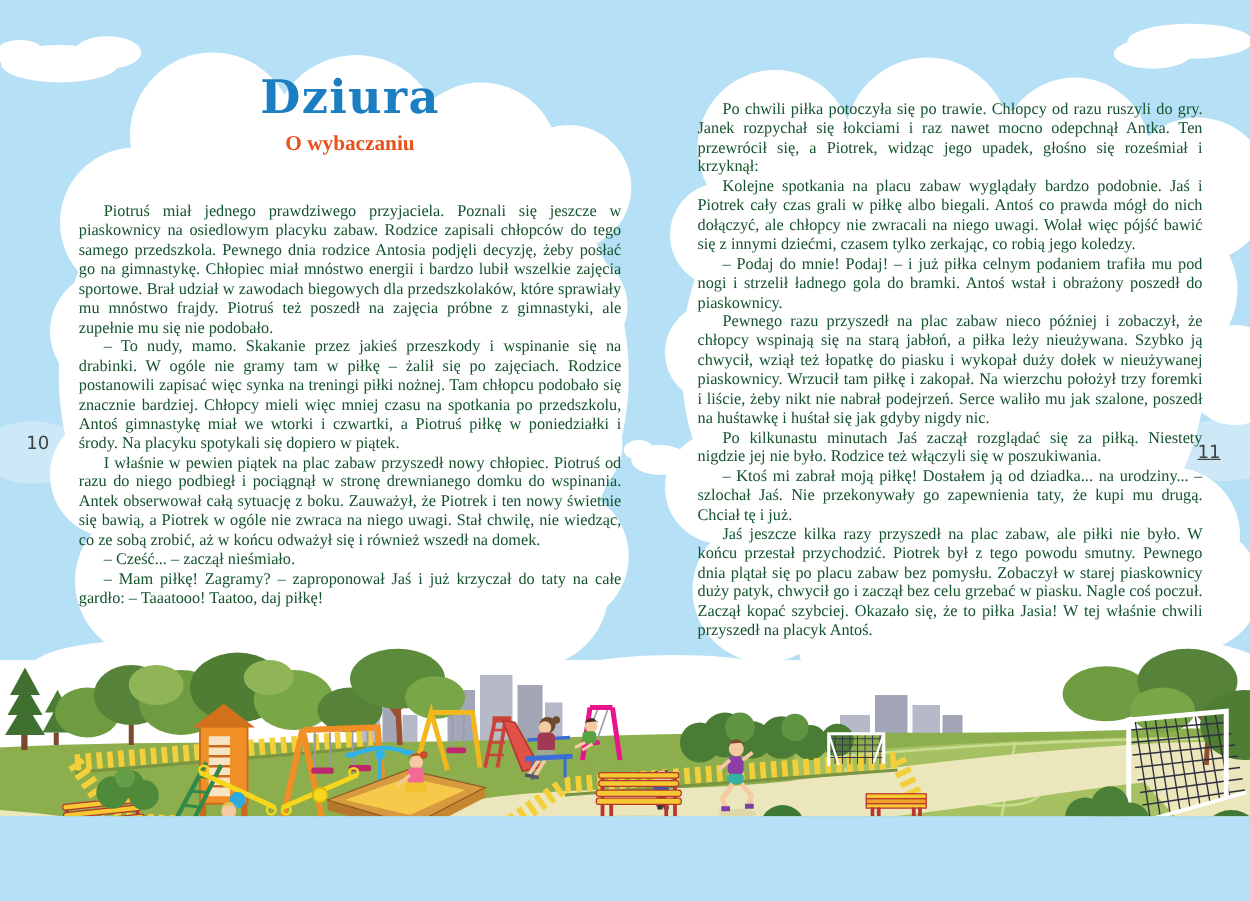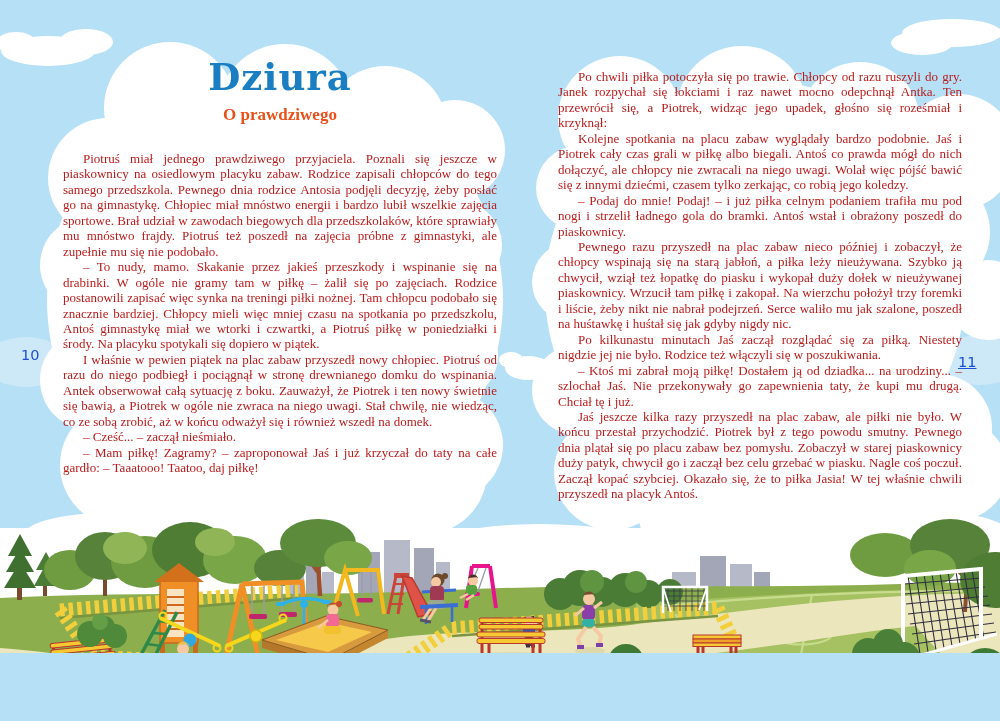--- a/index.html
+++ b/index.html
@@ -4,27 +4,27 @@
 <style>
   html,body{margin:0;padding:0;background:#b5e0f5;}
   .spread{position:relative;width:1000px;height:653px;overflow:hidden;
           font-family:"Liberation Serif",serif;background:#b5e0f5;}
   .spread svg{position:absolute;left:0;top:0;}
   .chapter-title{position:absolute;left:63px;top:55px;width:434px;text-align:center;
        font-family:"DejaVu Serif",serif;font-weight:bold;font-size:37px;
        letter-spacing:1px;color:#1b7ec2;}
   .chapter-subtitle{position:absolute;left:63px;top:105px;width:434px;text-align:center;
        font-weight:bold;font-size:17px;color:#e8511a;}
-  .text-col{position:absolute;font-size:13px;line-height:15.45px;color:#b91c1c;
-       text-align:justify;hyphens:auto;}
+  .text-col{position:absolute;font-size:13px;line-height:15.45px;color:#14532d;
+       text-align:justify;hyphens:auto;margin-top:10px;}
   .text-col p{margin:0;text-indent:20px;}
   .text-col.left{left:63px;top:151px;width:434px;}
   .text-col.right{left:558px;top:69px;width:404px;}
   .pagenum{position:absolute;font-family:"DejaVu Sans",sans-serif;font-size:14.5px;
-       color:#1d4ed8;}
+       color:#404040;}
   .pagenum.left{left:21px;top:347px;}
   .pagenum.right{left:958px;top:354px;text-decoration:underline;}
 </style>
 </head>
 <body>
 
 <div class="spread">
 
 <svg width="1000" height="721" viewBox="0 0 1000 721">
 
@@ -379,21 +379,21 @@
   <g fill="#3e7a33">
     <circle cx="960" cy="692" r="26"></circle>
         <circle cx="985" cy="672" r="24"></circle>
     <circle cx="1005" cy="700" r="30"></circle>
         <circle cx="975" cy="712" r="26"></circle>
     <circle cx="985" cy="686" r="13" fill="#548f3c"></circle>
   </g>
 </svg>
 
   <div class="chapter-title">Dziura</div>
-  <div class="chapter-subtitle">O prawdziwego</div>
+  <div class="chapter-subtitle">O wybaczaniu</div>
 
   <div class="text-col left">
     <p>Piotruś miał jednego prawdziwego przyjaciela. Poznali się jeszcze w piaskownicy na osiedlowym placyku zabaw. Rodzice zapisali chłopców do tego samego przedszkola. Pewnego dnia rodzice Antosia podjęli decyzję, żeby posłać go na gimnastykę. Chłopiec miał mnóstwo energii i bardzo lubił wszelkie zajęcia sportowe. Brał udział w zawodach biegowych dla przedszkolaków, które sprawiały mu mnóstwo frajdy. Piotruś też poszedł na zajęcia próbne z gimnastyki, ale zupełnie mu się nie podobało.</p>
     <p>– To nudy, mamo. Skakanie przez jakieś przeszkody i wspinanie się na drabinki. W ogóle nie gramy tam w piłkę – żalił się po zajęciach. Rodzice postanowili zapisać więc synka na treningi piłki nożnej. Tam chłopcu podobało się znacznie bardziej. Chłopcy mieli więc mniej czasu na spotkania po przedszkolu, Antoś gimnastykę miał we wtorki i czwartki, a Piotruś piłkę w poniedziałki i środy. Na placyku spotykali się dopiero w piątek.</p>
     <p>I właśnie w pewien piątek na plac zabaw przyszedł nowy chłopiec. Piotruś od razu do niego podbiegł i pociągnął w stronę drewnianego domku do wspinania. Antek obserwował całą sytuację z boku. Zauważył, że Piotrek i ten nowy świetnie się bawią, a Piotrek w ogóle nie zwraca na niego uwagi. Stał chwilę, nie wiedząc, co ze sobą zrobić, aż w końcu odważył się i również wszedł na domek.</p>
     <p>– Cześć... – zaczął nieśmiało.</p>
     <p>– Mam piłkę! Zagramy? – zaproponował Jaś i już krzyczał do taty na całe gardło: – Taaatooo! Taatoo, daj piłkę!</p>
   </div>
 
   <div class="text-col right">

